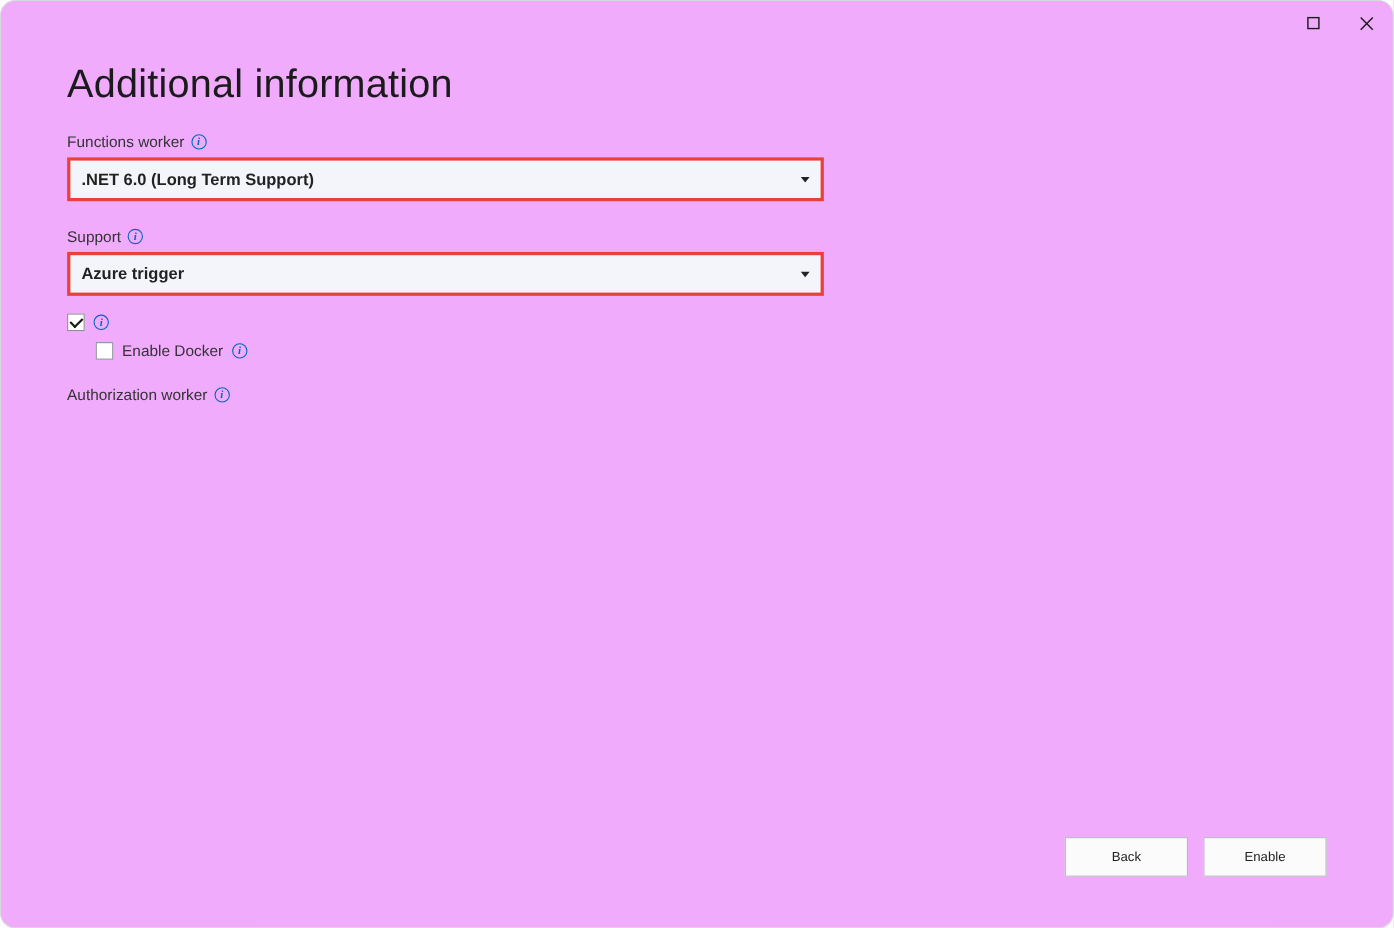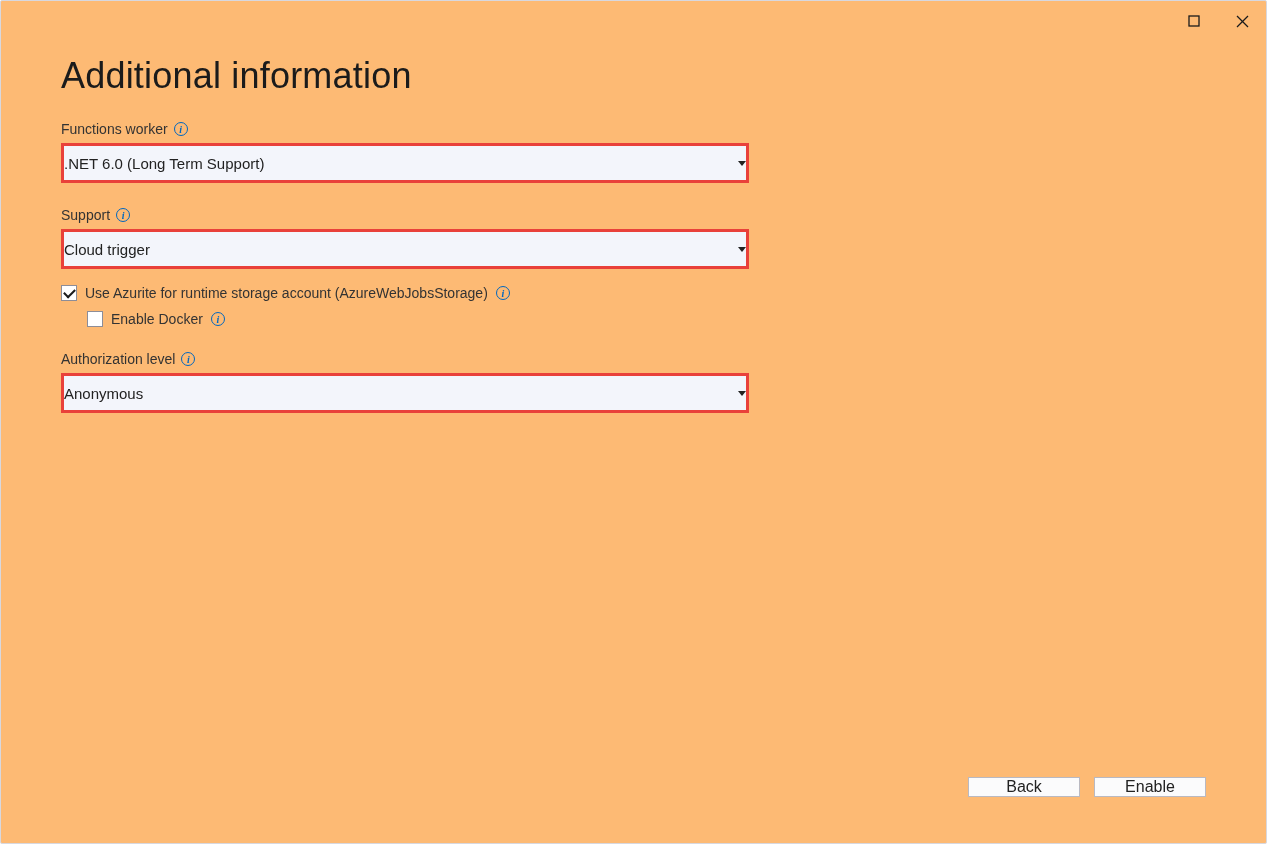--- a/index.html
+++ b/index.html
@@ -8,22 +8,22 @@
     background: #fdfdfe;
     width: 1267px;
     height: 844px;
     overflow: hidden;
   }
   .window {
     position: relative;
     width: 1267px;
     height: 844px;
     border: 1px solid #d8d8df;
-    border-radius: 2px;
-    background: #fdba74;
+    border-radius: 14px;
+    background: #f0abfc;
   }
   .titlebar-controls {
     position: absolute;
     top: 8px;
     right: 12px;
     display: flex;
     gap: 24px;
     align-items: center;
   }
   .titlebar-controls .ctrl {
@@ -94,24 +94,25 @@
     font-family: Georgia, serif;
   }
   .dropdown {
     width: 688px;
     height: 40px;
     border: 3px solid #e9413a;
     background: #f3f5fb;
     display: flex;
     align-items: center;
     justify-content: space-between;
-    padding: 0 0;
+    padding: 0 10px;
     font-size: 15px;
     color: #222;
     position: relative;
+    font-weight: bold;
   }
   .dropdown .caret {
     width: 0; height: 0;
     border-left: 4px solid transparent;
     border-right: 4px solid transparent;
     border-top: 5px solid #222;
   }
   .checkbox-row {
     display: flex;
     align-items: center;
@@ -139,24 +140,24 @@
   }
   .footer {
     position: absolute;
     bottom: 46px;
     right: 60px;
     display: flex;
     gap: 14px;
   }
   .btn {
     min-width: 112px;
-    height: 20px;
+    height: 36px;
     border: 1px solid #b9b9c2;
     background: #fbfbfc;
-    font-size: 16px;
+    font-size: 12px;
     color: #222;
     display: flex;
     align-items: center;
     justify-content: center;
     cursor: default;
   }
 </style>
 </head>
 <body>
 
@@ -191,45 +192,40 @@
         <span class="caret"></span>
       </div>
     </div>
 
     <div class="field-group">
       <div class="field-label-row">
         <span>Support</span>
         <span class="info-icon">i</span>
       </div>
       <div class="dropdown">
-        <span>Cloud trigger</span>
+        <span>Azure trigger</span>
         <span class="caret"></span>
       </div>
     </div>
 
     <div class="checkbox-row">
       <span class="checkbox checked"></span>
-      <span>Use Azurite for runtime storage account (AzureWebJobsStorage)</span>
       <span class="info-icon">i</span>
     </div>
 
     <div class="checkbox-row" style="margin-bottom:14px;padding-left:26px;">
       <span class="checkbox"></span>
       <span>Enable Docker</span>
       <span class="info-icon">i</span>
     </div>
 
     <div class="field-group">
       <div class="field-label-row">
-        <span>Authorization level</span>
+        <span>Authorization worker</span>
         <span class="info-icon">i</span>
-      </div>
-      <div class="dropdown">
-        <span>Anonymous</span>
-        <span class="caret"></span>
       </div>
     </div>
 
   </div>
 
   <div class="footer">
     <div class="btn">Back</div>
     <div class="btn">Enable</div>
   </div>
 

